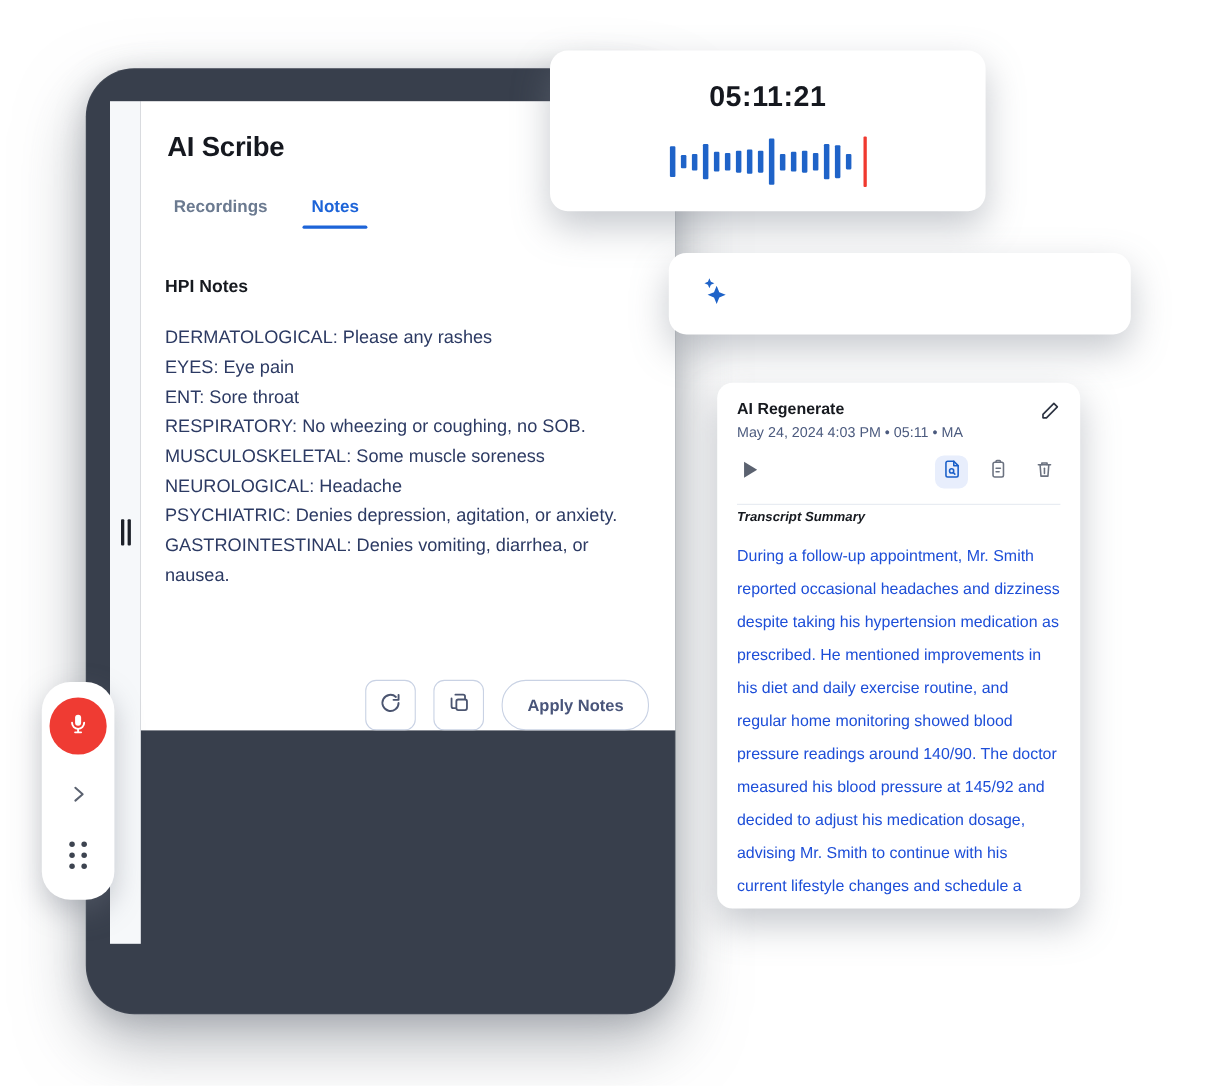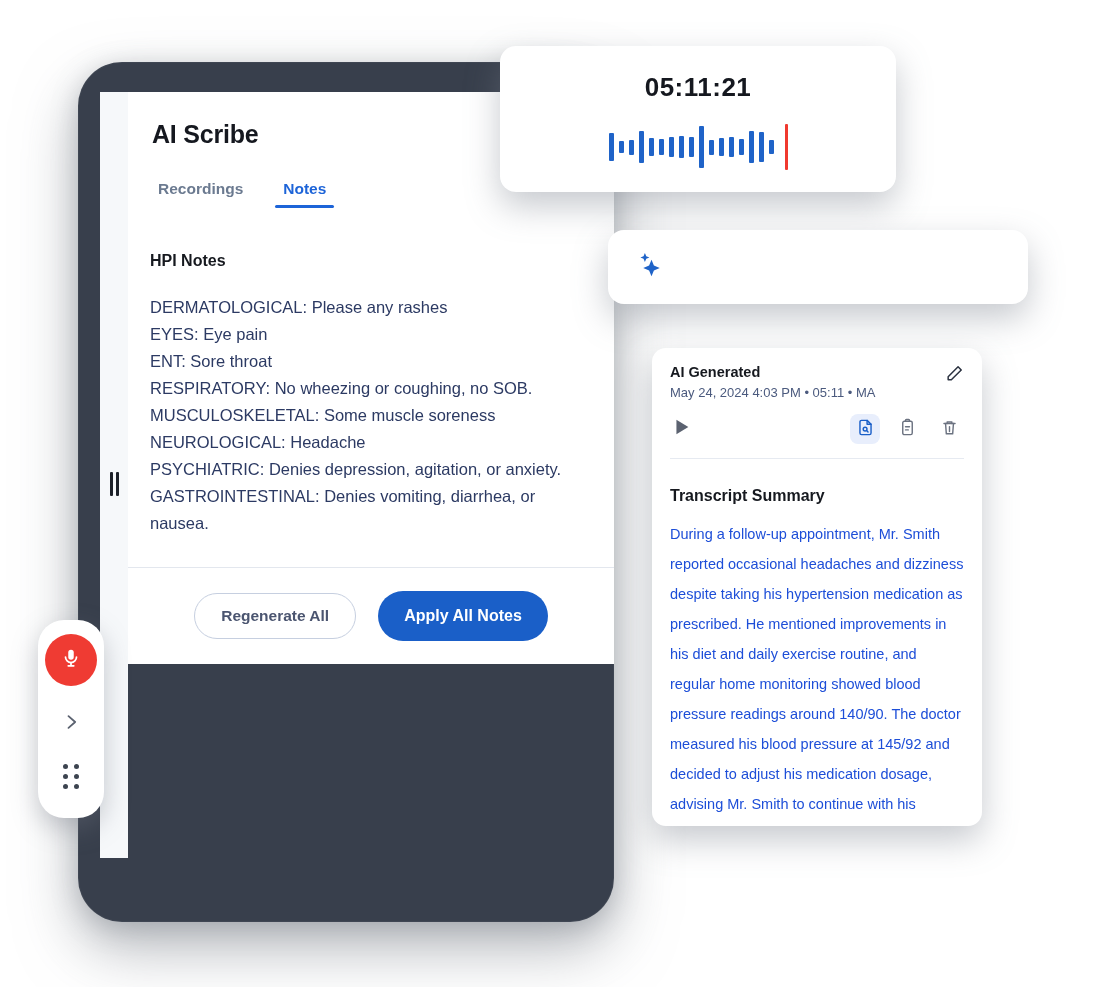--- a/index.html
+++ b/index.html
@@ -143,21 +143,21 @@
   .ai-head{display:flex;justify-content:space-between;align-items:flex-start;}
   .ai-title{font-size:14.5px;font-weight:bold;color:#16191f;}
   .ai-meta{margin-top:5px;font-size:13px;color:#4b5a7e;}
   .ai-toolrow{margin-top:14px;display:flex;align-items:center;}
   .ai-tools-right{margin-left:auto;display:flex;align-items:center;gap:12px;}
   .tool-chip{
     width:30px;height:30px;border-radius:8px;display:flex;align-items:center;justify-content:center;cursor:pointer;
   }
   .tool-chip.active{background:#e8eefc;}
   .ai-sep{margin-top:14px;height:1px;background:#e6eaf1;}
-  .ai-sub{margin-top:28px;font-size:16px;font-weight:bold;color:#16191f;}
+  .ai-sub{margin-top:4px;font-size:12px;font-weight:bold;color:#16191f;font-style:italic;}
   .ai-body{margin-top:14px;font-size:14.5px;line-height:30px;color:#1d4ed8;}
 </style>
 </head>
 <body>
 
 <div class="stage">
 
   <div class="device-frame"></div>
 
   <div class="rail"></div>
@@ -205,24 +205,20 @@
             <rect x="9" y="9" width="11" height="11" rx="2"></rect>
           </svg>
         </span>
       </div>
       <div class="outline-pill">Apply Notes</div>
     </div>
 
     <div class="divider" id="div-1"></div>
     <div class="section-title" id="ros-title">Review of Systems</div>
 
-    <div class="panel-footer">
-      <button class="btn-ghost">Regenerate All</button>
-      <button class="btn-primary">Apply All Notes</button>
-    </div>
   </div>
 
   <div class="mic-toolbar">
     <div class="mic-btn">
       <span>
         <svg width="22" height="22" viewBox="0 0 24 24" fill="none" stroke="#ffffff" stroke-width="1.9" stroke-linecap="round" stroke-linejoin="round">
           <rect x="9" y="3" width="6" height="11" rx="3" fill="#ffffff" stroke="none"></rect>
           <path d="M6 11a6 6 0 0 0 12 0"></path>
           <line x1="12" y1="17" x2="12" y2="20"></line>
           <line x1="9" y1="20.5" x2="15" y2="20.5"></line>
@@ -275,21 +271,21 @@
       <svg width="36" height="36" viewBox="0 0 24 24" fill="#1f63c8">
         <path d="M13 8.5l1.6 3.9L18.5 14l-3.9 1.6L13 19.5l-1.6-3.9L7.5 14l3.9-1.6z"></path>
         <path d="M8.6 4l.9 2.1 2.1.9-2.1.9-.9 2.1-.9-2.1L5.6 7l2.1-.9z"></path>
       </svg>
     </span>
   </div>
 
   <div class="ai-card">
     <div class="ai-head">
       <div>
-        <div class="ai-title">AI Generated</div>
+        <div class="ai-title">AI Regenerate</div>
         <div class="ai-meta">May 24, 2024 4:03 PM • 05:11 • MA</div>
       </div>
       <span>
         <svg width="19" height="19" viewBox="0 0 24 24" fill="none" stroke="#2b3240" stroke-width="1.9" stroke-linecap="round" stroke-linejoin="round">
           <path d="M16.5 3.5l4 4L8 20H4v-4z"></path>
         </svg>
       </span>
     </div>
 
     <div class="ai-toolrow">

